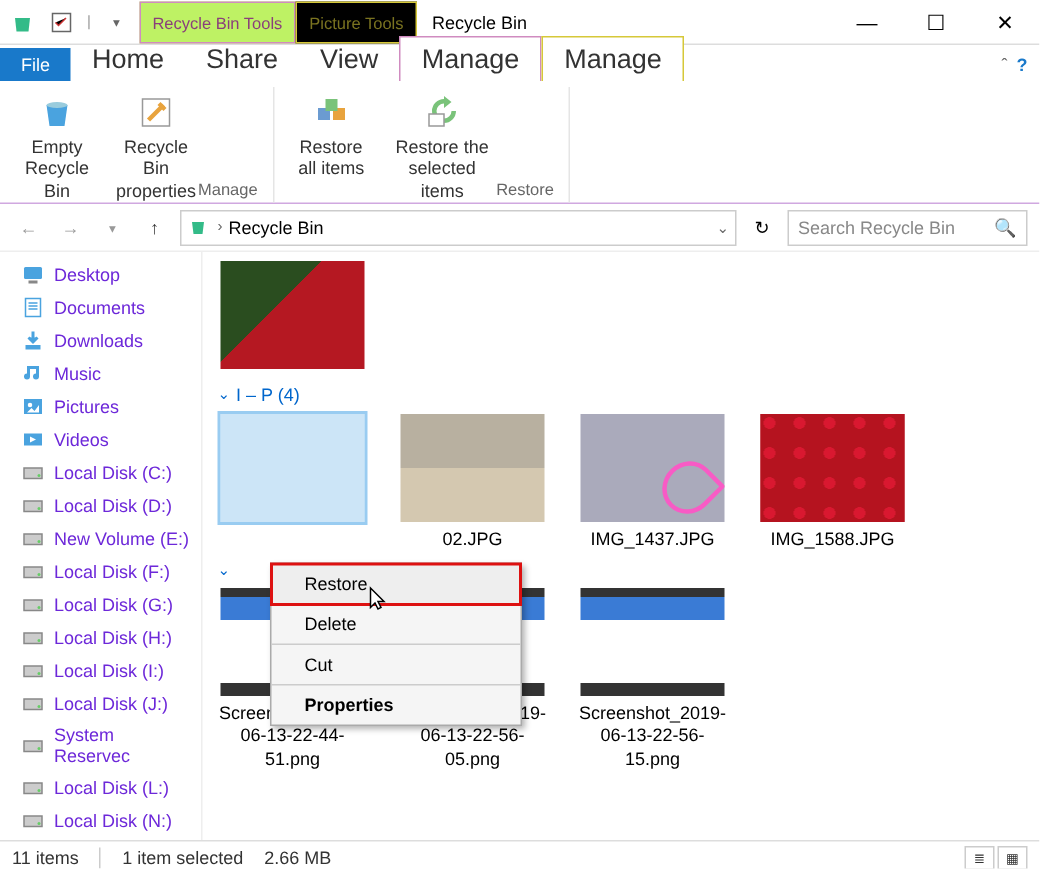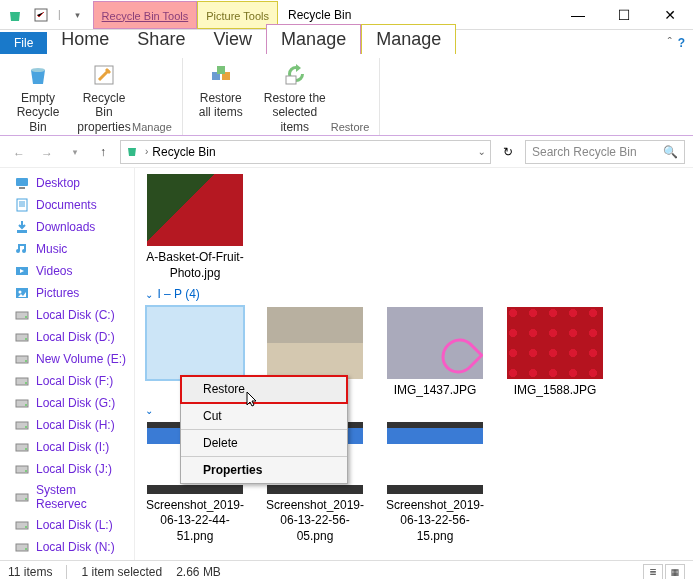--- a/index.html
+++ b/index.html
@@ -4,22 +4,22 @@
 <style>
 * { box-sizing: border-box; margin: 0; padding: 0; font-family: "Segoe UI", Tahoma, sans-serif; font-size: 12px; }
 body { width: 693px; height: 579px; background: #fff; overflow: hidden; position: relative; }
 
 
 .titlebar { height: 30px; display: flex; align-items: center; background: #fff; border-bottom: 1px solid #ddd; }
 .qat { display: flex; align-items: center; gap: 8px; padding: 0 6px; }
 .qat-icon { width: 18px; height: 18px; display: flex; align-items: center; justify-content: center; }
 .qat-sep { color: #999; font-size: 10px; }
 .tool-tab { height: 28px; padding: 2px 8px 0; text-align: center; font-size: 11px; display: flex; flex-direction: column; justify-content: center; border: 1px solid transparent; }
-.tool-tab.pink { background: #fca5a5; border-color: #d08bc0; color: #8a3f7a; text-decoration: underline; }
-.tool-tab.yellow { background: #fef9c3; border-color: #d6c839; color: #7a7320; }
+.tool-tab.pink { background: #bef264; border-color: #d08bc0; color: #8a3f7a; }
+.tool-tab.yellow { background: #000000; border-color: #d6c839; color: #7a7320; }
 .title-text { flex: 1; padding-left: 10px; font-size: 12px; color: #000; }
 .win-controls { display: flex; }
 .win-btn { width: 46px; height: 30px; display: flex; align-items: center; justify-content: center; font-size: 14px; }
 
 
 .menutabs { height: 24px; display: flex; align-items: end; background: #fff; }
 .file-tab { background: #1979ca; color: #fff; padding: 4px 14px; font-size: 12px; }
 .menu-tab { padding: 4px 14px; font-size: 18px; color: #333; }
 .menu-tab.active { border: 1px solid #c28bd6; border-bottom: none; background: #fff; }
 .manage-tab-group { display: flex; }
@@ -237,39 +237,39 @@
         <span class="si">
           <svg width="16" height="16">
             <path fill="#4aa3df" d="M6 3v7a2 2 0 1 1-2-2V3h8v7a2 2 0 1 1-2-2V5H6"></path>
           </svg>
         </span>
         <span>Music</span>
       </div>
       <div class="sidebar-item">
         <span class="si">
           <svg width="16" height="16">
-            <rect x="2" y="4" width="12" height="8" fill="#4aa3df"></rect>
-            <path fill="#fff" d="M6 6v4l4-2z"></path>
-          </svg>
-        </span>
-        <span>Videos</span>
-      </div>
-      <div class="sidebar-item">
-        <span class="si">
-          <svg width="16" height="16">
             <rect x="2" y="3" width="12" height="10" fill="#4aa3df"></rect>
             <circle cx="6" cy="7" r="1.5" fill="#fff"></circle>
             <path fill="#fff" d="M4 12l3-3 2 2 3-4v5z"></path>
           </svg>
         </span>
         <span>Pictures</span>
       </div>
       <div class="sidebar-item">
         <span class="si">
           <svg width="16" height="16">
+            <rect x="2" y="4" width="12" height="8" fill="#4aa3df"></rect>
+            <path fill="#fff" d="M6 6v4l4-2z"></path>
+          </svg>
+        </span>
+        <span>Videos</span>
+      </div>
+      <div class="sidebar-item">
+        <span class="si">
+          <svg width="16" height="16">
             <rect x="2" y="5" width="12" height="7" fill="#ccc" stroke="#888"></rect>
             <circle cx="12" cy="10" r="1" fill="#6c6"></circle>
           </svg>
         </span>
         <span>Local Disk (C:)</span>
       </div>
       <div class="sidebar-item">
         <span class="si">
           <svg width="16" height="16">
             <rect x="2" y="5" width="12" height="7" fill="#ccc" stroke="#888"></rect>
@@ -357,21 +357,20 @@
             <circle cx="12" cy="10" r="1" fill="#6c6"></circle>
           </svg>
         </span>
         <span>Local Disk (N:)</span>
       </div>
     </div>
   <div class="content" id="content">
       <div class="items-row">
         <div class="file-item">
           <div class="thumb fruit"></div>
-          <div class="fname">A-Basket-Of-Fruit-Photo.jpg</div>
         </div>
       </div>
       <div class="group-header">
         <span class="chev">⌄</span> 
         <span>I – P (4)</span>
       </div>
       <div class="items-row">
         <div class="file-item selected">
           <div class="thumb cat1"></div>
           <div class="fname"></div>
@@ -404,22 +403,22 @@
         <div class="file-item">
           <div class="thumb screenshot"></div>
           <div class="fname">Screenshot_2019-06-13-22-56-15.png</div>
         </div>
       </div>
     </div>
 </div>
 
 <div class="context-menu" id="context-menu">
     <div class="cm-item highlighted">Restore</div>
+    <div class="cm-item">Delete</div>
     <div class="cm-item">Cut</div>
-    <div class="cm-item">Delete</div>
     <div class="cm-item">Properties</div>
   </div>
 <div class="cursor">
   <svg width="18" height="18" viewBox="0 0 18 18">
       <path fill="#fff" stroke="#000" d="M2 2l0 13 3-3 2 4 2-1-2-4 4 0z"></path>
     </svg>
 </div>
 
 <div class="statusbar">
   <span>11 items</span>

